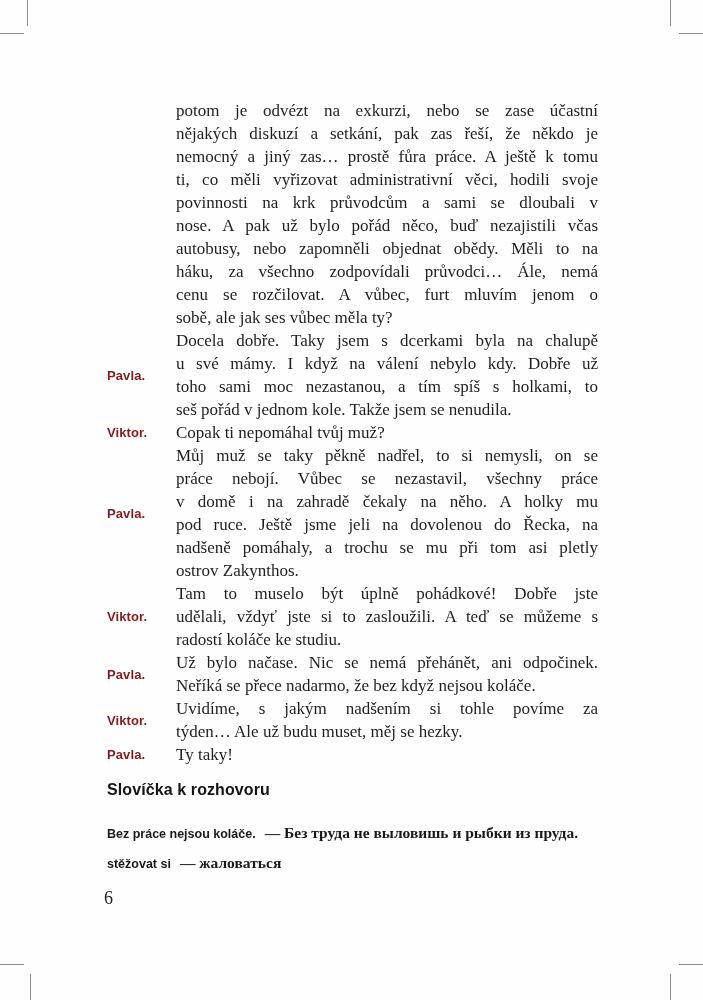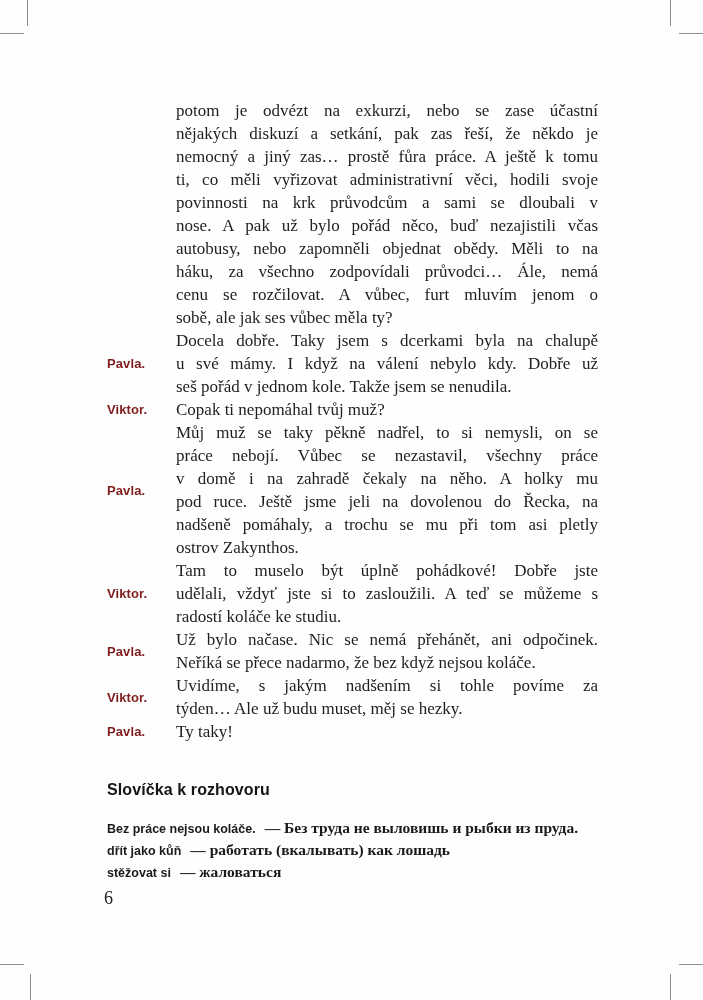--- a/index.html
+++ b/index.html
@@ -51,21 +51,21 @@
     font-size: 16px;
     letter-spacing: 0.1px;
     color: #141414;
   }
   .vocab {
     position: absolute;
     left: 107px;
     top: 814px;
     width: 500px;
   }
-  .vocab-line { height: 22px; line-height: 28px; white-space: nowrap; }
+  .vocab-line { height: 22px; line-height: 22px; white-space: nowrap; margin-top: 8px; }
   .vocab-cz {
     font-family: "Liberation Sans", sans-serif;
     font-weight: 700;
     font-size: 12.5px;
     color: #1a1a1a;
   }
   .vocab-ru {
     font-family: "Liberation Serif", serif;
     font-weight: 700;
     font-size: 15.5px;
@@ -108,20 +108,21 @@
       <div class="line j">cenu se rozčilovat. A vůbec, furt mluvím jenom o</div>
       <div class="line">sobě, ale jak ses vůbec měla ty?</div>
     </div>
   </div>
 
   <div class="para">
     <div class="speaker">Pavla.</div>
     <div class="lines">
       <div class="line j">Docela dobře. Taky jsem s dcerkami byla na chalupě</div>
       <div class="line j">u své mámy. I když na válení nebylo kdy. Dobře už</div>
+      <div class="line j">toho sami moc nezastanou, a tím spíš s holkami, to</div>
       <div class="line">seš pořád v jednom kole. Takže jsem se nenudila.</div>
     </div>
   </div>
 
   <div class="para">
     <div class="speaker">Viktor.</div>
     <div class="lines">
       <div class="line">Copak ti nepomáhal tvůj muž?</div>
     </div>
   </div>
@@ -173,22 +174,18 @@
 </div>
 
 <h2 class="vocab-heading">Slovíčka k rozhovoru</h2>
 
 <div class="vocab">
   <div class="vocab-line">
     <span class="vocab-cz">Bez práce nejsou koláče.</span>
     <span class="vocab-ru">— Без труда не выловишь и рыбки из пруда.</span>
   </div>
   <div class="vocab-line">
-    <span class="vocab-cz">dřít jako kůň</span>
-    <span class="vocab-ru">— работать (вкалывать) как лошадь</span>
-  </div>
-  <div class="vocab-line">
     <span class="vocab-cz">stěžovat si</span>
     <span class="vocab-ru">— жаловаться</span>
   </div>
 </div>
 
 <div class="page-number">6</div>
 
 </body></html>

